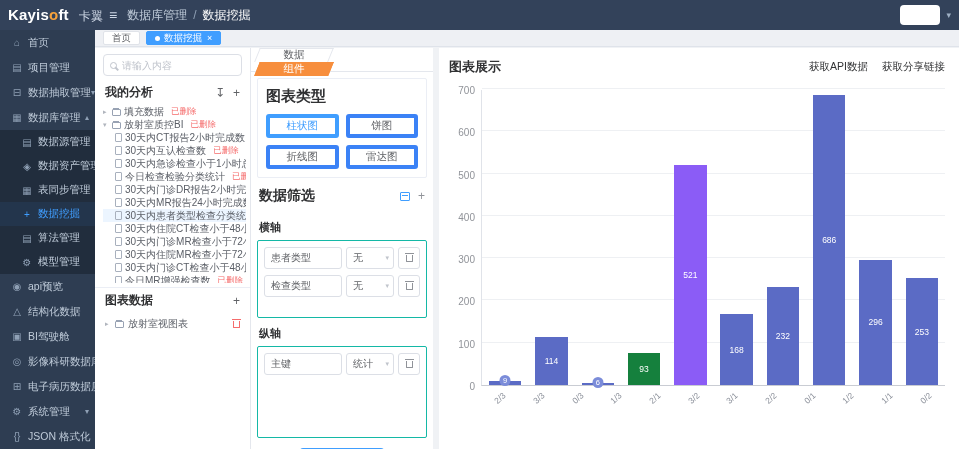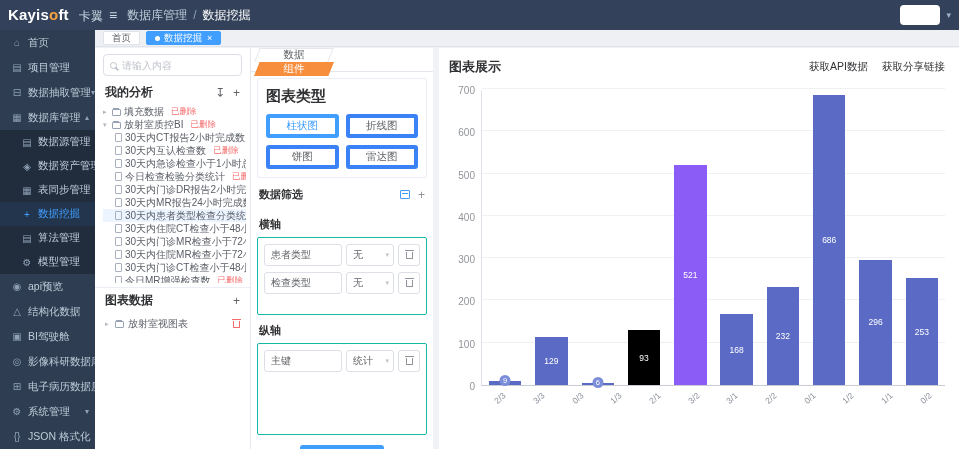--- a/index.html
+++ b/index.html
@@ -65,21 +65,21 @@
   .mtab.active{ color:#fff;}
   .mtab.active .bg{ background:#f78e3d; border-color:#f78e3d;}
   .mtab .lbl{ position:relative;}
   .mid-body{ flex:1; padding:6px;}
   .box{ border:1px solid #ebeef5; border-radius:2px; padding:8px; }
   .box-title{ font-size:15px; font-weight:bold; color:#303133; margin-bottom:8px;}
   .ct-grid{ display:grid; grid-template-columns:1fr 1fr; gap:7px;}
   .ct-btn{ height:24px; background:#fff; border:4px solid #3b82f6; border-radius:3px; font-size:10.5px; color:#606266; display:flex; align-items:center; justify-content:center; cursor:pointer;}
   .ct-btn.selected{ border-color:#409eff; color:#409eff;}
   .filter-row{ display:flex; align-items:center; padding:9px 2px 7px 2px;}
-  .filter-row .t{ font-size:11px; font-weight:bold;}
+  .filter-row .t{ font-size:14px; font-weight:bold;}
   .filter-row .tools{ margin-left:auto; display:flex; align-items:center; gap:8px;}
   .cal{ width:10px; height:9px; border:1px solid #409eff; border-radius:1px; position:relative;}
   .cal::after{ content:""; position:absolute; left:1px; right:1px; top:2px; height:1px; background:#409eff;}
   .plus{ color:#909399; font-size:12px; line-height:1;}
   .axis-title{ font-size:11px; font-weight:bold; margin:8px 2px 5px 2px;}
   .axis-box{ border:1px solid #14b8a6; border-radius:2px; padding:6px;}
   .axis-row{ display:flex; gap:4px; margin-bottom:6px;}
   .fld{ flex:1; height:22px; border:1px solid #dcdfe6; border-radius:3px; display:flex; align-items:center; padding:0 6px; font-size:10px; color:#606266;}
   .agg{ width:48px; height:22px; border:1px solid #dcdfe6; border-radius:3px; display:flex; align-items:center; padding:0 4px 0 6px; font-size:10px; color:#606266;}
   .agg .car{ margin-left:auto; font-size:7px; color:#c0c4cc;}
@@ -315,22 +315,22 @@
         <div class="mtab active">
           <span class="bg"></span>
           <span class="lbl">组件</span>
         </div>
       </div>
     <div class="mid-body">
       <div class="box">
         <div class="box-title">图表类型</div>
         <div class="ct-grid" id="ct-grid">
             <div class="ct-btn selected">柱状图</div>
+            <div class="ct-btn">饼图</div>
             <div class="ct-btn">折线图</div>
-            <div class="ct-btn">饼图</div>
             <div class="ct-btn">雷达图</div>
           </div>
       </div>
       <div class="filter-row">
         <span class="t">数据筛选</span>
         <span class="tools">
           <span class="cal"></span>
           <span class="plus">+</span>
         </span>
       </div>
@@ -407,30 +407,30 @@
             <div class="gline" style="bottom:253.7142857142857px"></div>
             <div class="gline" style="bottom:296px"></div>
             <div class="bars">
               <div class="slot">
                 <div class="bar" style="height:3.8px;background:#5b6bc5">
                   <span class="bubble">9</span>
                 </div>
               </div>
               <div class="slot">
                 <div class="bar" style="height:48.2px;background:#5b6bc5">
-                  <span class="vlab">129</span>
+                  <span class="vlab">114</span>
                 </div>
               </div>
               <div class="slot">
                 <div class="bar" style="height:2.5px;background:#5b6bc5">
                   <span class="bubble">6</span>
                 </div>
               </div>
               <div class="slot">
-                <div class="bar" style="height:55px;background:#000000">
+                <div class="bar" style="height:32px;background:#15803d">
                   <span class="vlab">93</span>
                 </div>
               </div>
               <div class="slot">
                 <div class="bar" style="height:220.3px;background:#8b5cf6">
                   <span class="vlab">521</span>
                 </div>
               </div>
               <div class="slot">
                 <div class="bar" style="height:71.0px;background:#5b6bc5">

